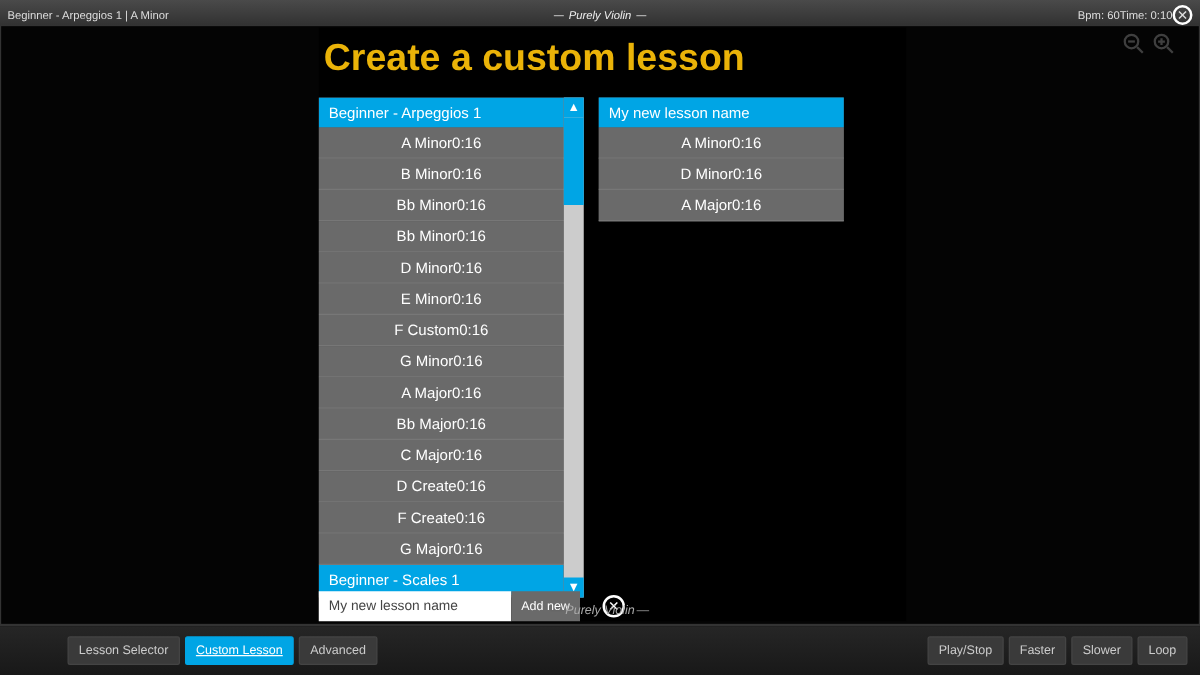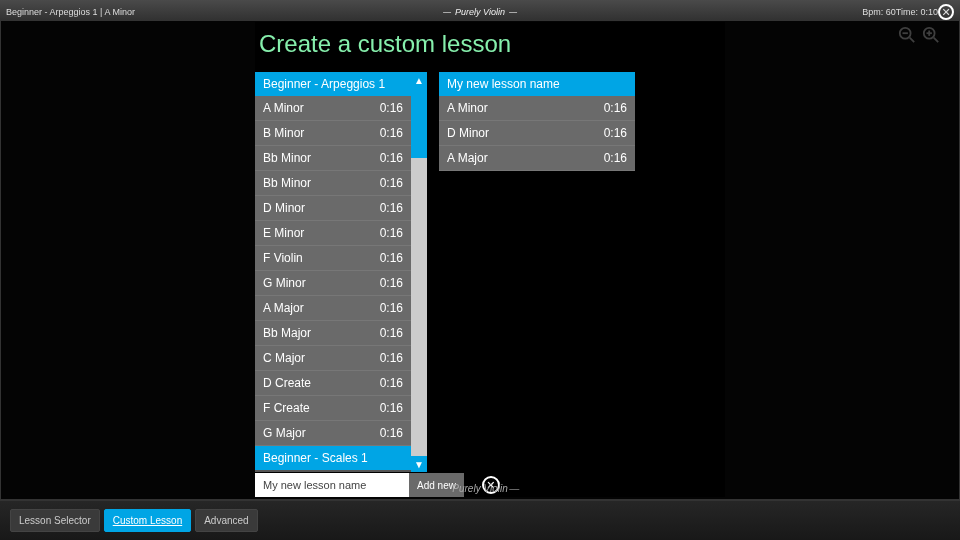--- a/index.html
+++ b/index.html
@@ -15,51 +15,51 @@
   
   .backdrop { position:absolute; top:20px; left:0; right:0; bottom:40px; background:#0e0e0e; border:1px solid #333; }
   .overlay-dim { position:absolute; inset:0; background:rgba(0,0,0,0.65); }
 
   
   .zoom-icons { position:absolute; top:26px; right:20px; display:flex; gap:6px; opacity:0.4;}
   .mag { width:18px; height:18px; }
 
   
   .panel { position:absolute; top:22px; left:255px; width:470px; height:475px; background:#000; }
-  .panel-title { font-size:24px; font-weight:400; color:#86efac; padding:8px 4px 14px 4px;}
+  .panel-title { font-size:30px; font-weight:700; color:#eab308; padding:8px 4px 14px 4px;}
   .lists-row { display:flex; gap:12px; }
   .source-wrap { display:flex; height:400px;}
-  .source-list { width:156px; height:400px; overflow:hidden; background:#555;}
+  .source-list { width:196px; height:400px; overflow:hidden; background:#555;}
   .scroll-col { width:16px; height:400px; background:#ccc; position:relative;}
   .scroll-up, .scroll-down { position:absolute; left:0; width:16px; height:16px; background:#00a5e5; color:#fff; display:flex; align-items:center; justify-content:center; font-size:10px; cursor:pointer;}
   .scroll-up { top:0; }
   .scroll-down { bottom:0; }
   .scroll-thumb { position:absolute; top:16px; left:0; width:16px; height:70px; background:#00a5e5;}
   .section-header { background:#00a5e5; color:#fff; font-size:12px; padding:5px 8px;}
-  .item-row { background:#6a6a6a; color:#fff; font-size:12px; padding:5px 8px; display:flex; justify-content:space-between; border-bottom:1px solid #777; cursor:pointer;}
+  .item-row { background:#6a6a6a; color:#fff; font-size:12px; padding:5px 8px; display:flex; justify-content:center; border-bottom:1px solid #777; cursor:pointer;}
   .item-label { }
   .item-dur { }
 
   .dest-list { width:196px; background:#555; align-self:flex-start;}
   .dest-list .section-header { background:#00a5e5; }
   .dest-list .item-row { background:#6a6a6a; }
 
   
   .panel-bottom { position:absolute; bottom:0; left:0; display:flex; align-items:center;}
   .name-input { width:154px; height:24px; background:#fff; border:none; font-size:11px; color:#444; padding:0 8px;}
   .add-btn { height:24px; background:#6a6a6a; color:#fff; font-size:10px; border:none; padding:0 8px; cursor:pointer;}
   .panel-close { margin-left:18px; width:18px; height:18px; border:2px solid #fff; border-radius:50%; display:flex; align-items:center; justify-content:center; font-size:11px; cursor:pointer;}
 
   
   .brand-mid { position:absolute; bottom:46px; left:50%; transform:translateX(-50%); font-size:10px; font-style:italic; color:#aaa;}
   .brand-mid::before, .brand-mid::after{content:""; display:inline-block; width:10px; border-top:1px solid #666; vertical-align:middle; margin:0 2px;}
 
   
   .bottombar { position:absolute; bottom:0; left:0; right:0; height:40px; background:linear-gradient(#262626,#181818); border-top:1px solid #333; display:flex; align-items:center; justify-content:space-between; padding:0 10px; font-size:10px;}
-  .bb-left, .bb-center, .bb-right { display:flex; gap:4px; }
+  .bb-left, .bb-center, .bb-right { display:flex; gap:4px;margin-left:44px; }
   .bb-btn { background:#3a3a3a; color:#ccc; border:1px solid #444; border-radius:2px; padding:5px 8px; cursor:pointer; font-size:10px;}
   .bb-btn.active { background:#00a5e5; color:#fff; border-color:#00a5e5;text-decoration:underline;}
 </style>
 </head>
 <body>
 
 <div class="topbar">
   <span>Beginner - Arpeggios 1  |  A Minor</span>
   <span class="brand-top">Purely Violin</span>
   <div class="topbar-right">
@@ -111,21 +111,21 @@
           </div>
           <div class="item-row">
             <span class="item-label">D Minor</span>
             <span class="item-dur">0:16</span>
           </div>
           <div class="item-row">
             <span class="item-label">E Minor</span>
             <span class="item-dur">0:16</span>
           </div>
           <div class="item-row">
-            <span class="item-label">F Violin</span>
+            <span class="item-label">F Custom</span>
             <span class="item-dur">0:16</span>
           </div>
           <div class="item-row">
             <span class="item-label">G Minor</span>
             <span class="item-dur">0:16</span>
           </div>
           <div class="item-row">
             <span class="item-label">A Major</span>
             <span class="item-dur">0:16</span>
           </div>
@@ -181,13 +181,19 @@
 </div>
 
 <span class="brand-mid">Purely Violin</span>
 
 <div class="bottombar">
   <div class="bb-left">
     <button class="bb-btn">Lesson Selector</button>
     <button class="bb-btn active">Custom Lesson</button>
     <button class="bb-btn">Advanced</button>
   </div>
+  <div class="bb-center">
+    <button class="bb-btn">Play/Stop</button>
+    <button class="bb-btn">Faster</button>
+    <button class="bb-btn">Slower</button>
+    <button class="bb-btn">Loop</button>
+  </div>
 </div>
 
 </body></html>

